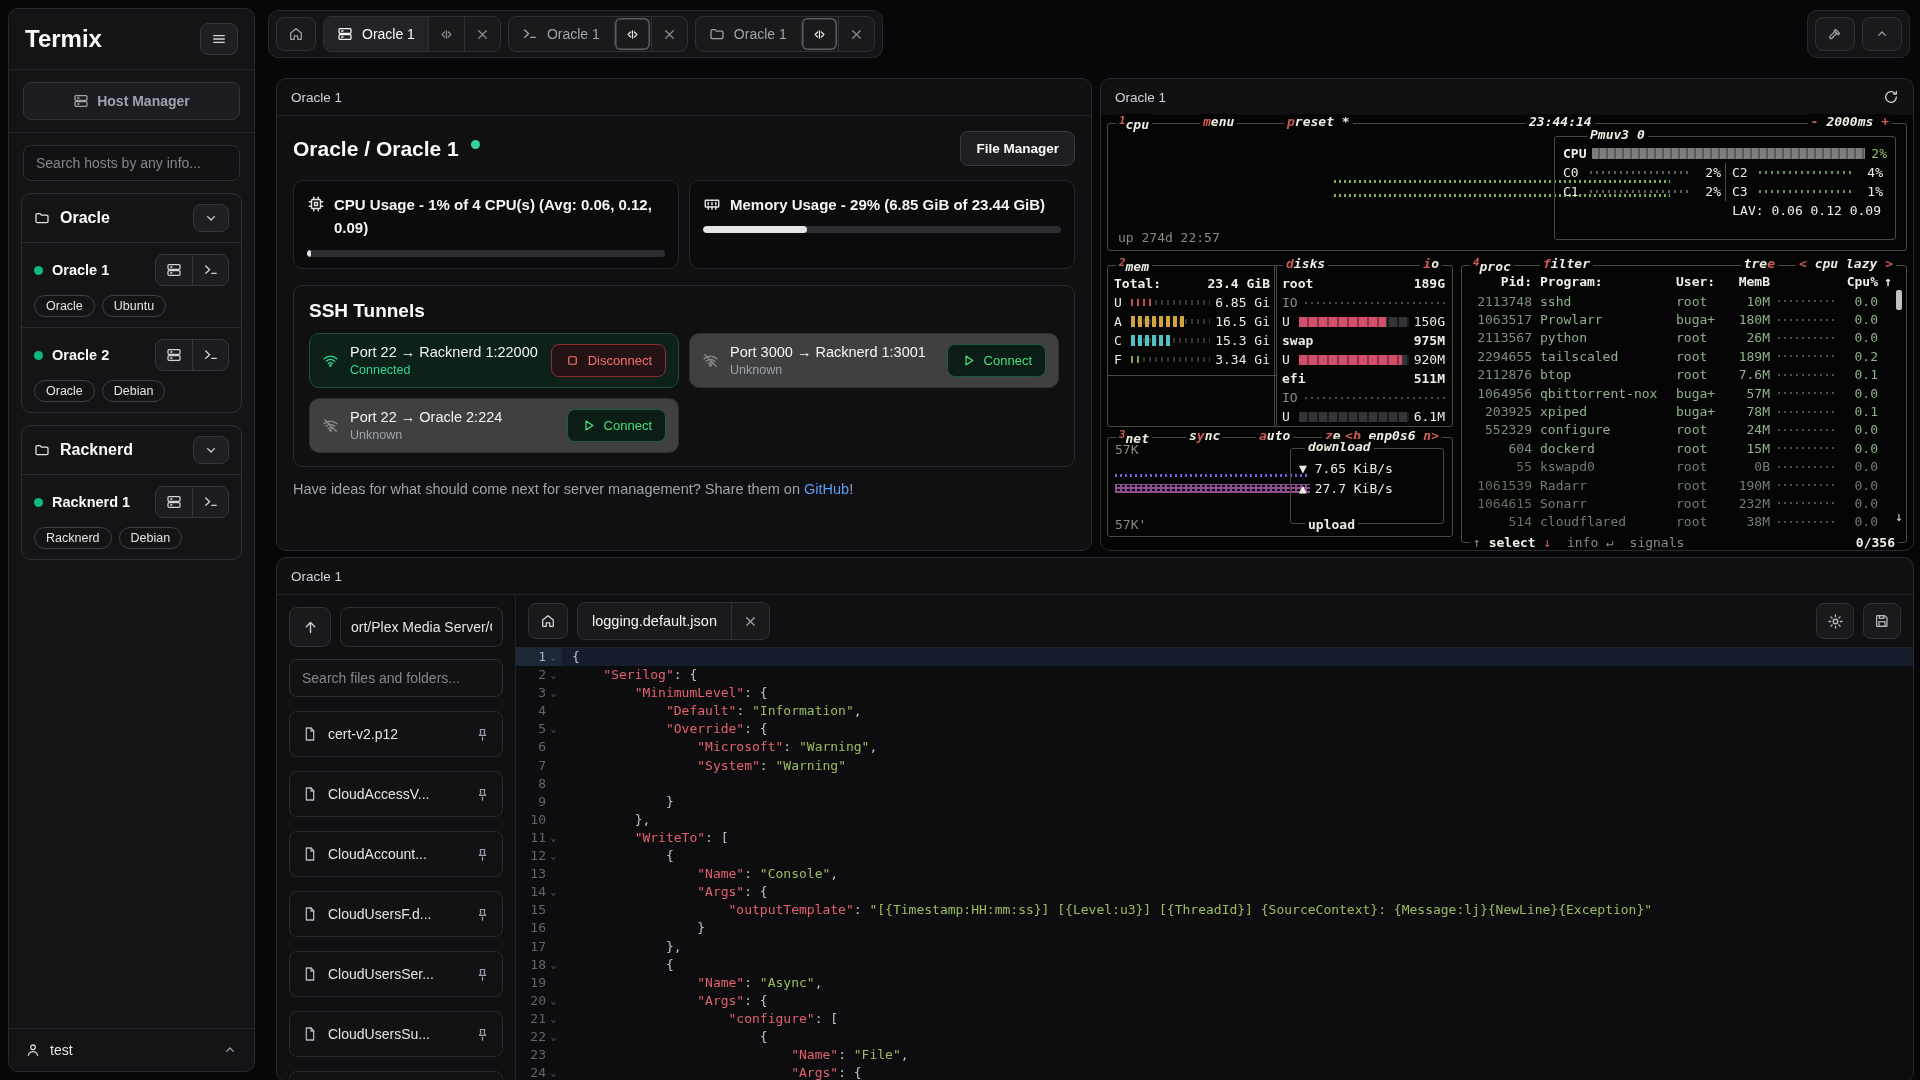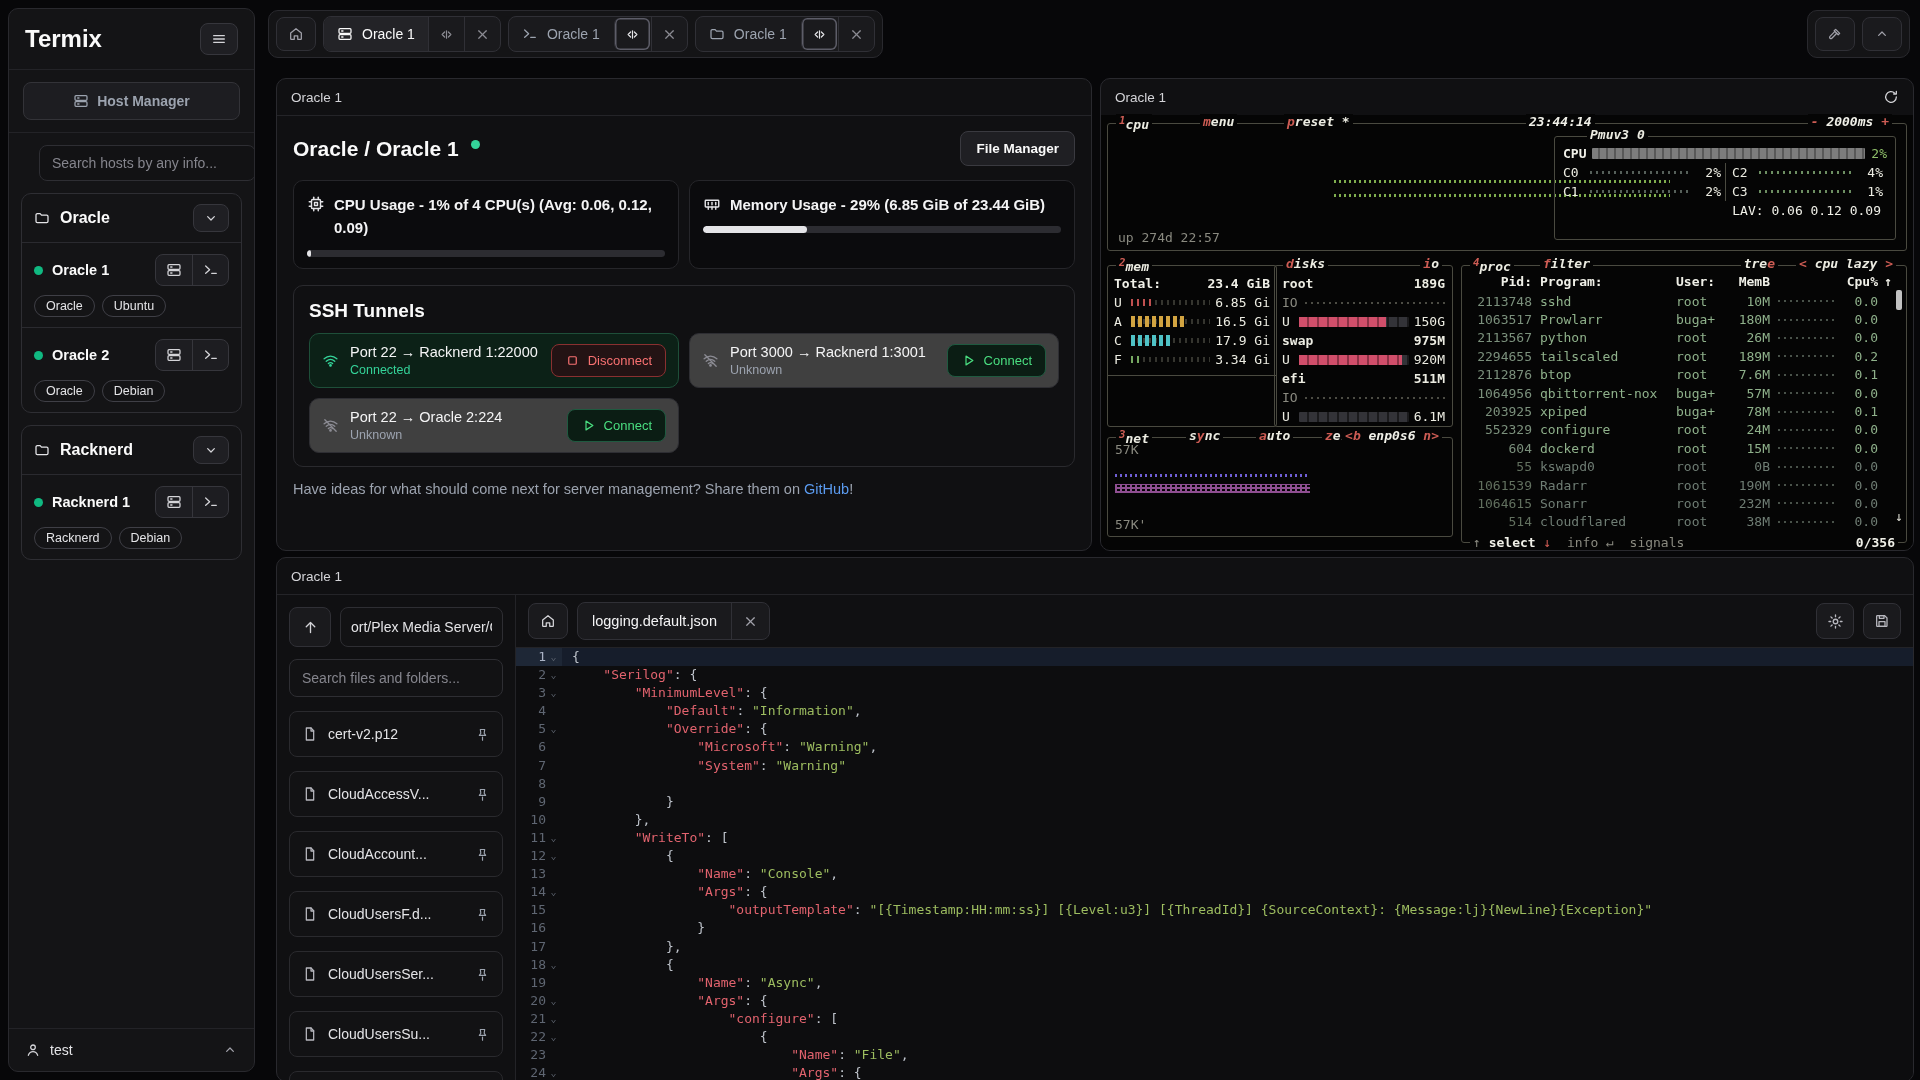--- a/index.html
+++ b/index.html
@@ -14,21 +14,21 @@
            border:1px solid #29292e;border-radius:10px;display:flex;flex-direction:column;overflow:hidden;}
   .sb-header{display:flex;align-items:center;justify-content:space-between;padding:14px 16px;border-bottom:1px solid #232327;}
   .brand{font-size:24px;font-weight:bold;color:#fafafa;}
   .sq{background:#1f1f23;border:1px solid #36363c;border-radius:8px;color:#d4d4d8;
       width:38px;height:32px;display:flex;align-items:center;justify-content:center;}
   .sb-hostmgr{padding:12px 14px;border-bottom:1px solid #232327;}
   .hostmgr-btn{width:100%;height:38px;background:#1d1d21;border:1px solid #333338;border-radius:8px;
       color:#9ca3af;font-size:14px;font-weight:bold;display:flex;align-items:center;justify-content:center;gap:8px;}
   .sb-search{margin:12px 14px 10px;}
   .sb-search input{width:100%;box-sizing:border-box;height:36px;background:#121214;border:1px solid #2e2e33;
-      border-radius:8px;color:#e4e4e7;font-size:14px;padding:0 12px;margin-left:16px;}
+      border-radius:8px;color:#e4e4e7;font-size:14px;padding:0 12px;}
   .sb-search input::placeholder{color:#85858d;}
   .groups{padding:2px 12px 0;overflow:hidden;flex:1;}
   .group-card{border:1px solid #2e2e33;border-radius:10px;margin-bottom:12px;overflow:hidden;}
   .group-head{display:flex;align-items:center;gap:10px;padding:10px 12px;}
   .gname{font-size:16px;font-weight:bold;color:#fafafa;flex:1;}
   .gicon{color:#e4e4e7;display:flex;}
   .group-head .sq{width:36px;height:28px;}
   .host-row{border-top:1px solid #2a2a2f;padding:11px 12px 10px;}
   .host-top{display:flex;align-items:center;gap:9px;}
   .dot{width:9px;height:9px;border-radius:50%;background:#10b981;flex:none;}
@@ -696,21 +696,21 @@
               <span class="mmeter">
                 <i class="mfill-blk-yellow" style="width:70%;"></i>
               </span>
               <span class="mval">16.5 Gi</span>
             </div>
             <div class="mrow">
               <span class="mlabel">C</span>
               <span class="mmeter">
                 <i class="mfill-blk-cyan" style="width:51%;"></i>
               </span>
-              <span class="mval">17.9 Gi</span>
+              <span class="mval">15.3 Gi</span>
             </div>
             <div class="mrow">
               <span class="mlabel">F</span>
               <span class="mmeter">
                 <i class="mfill-dot-green" style="width:14%;"></i>
               </span>
               <span class="mval">3.34 Gi</span>
             </div>
           </div>
         <div class="mem-div"></div>
@@ -768,20 +768,26 @@
     <div class="tbox" id="net-box">
       <span class="btitle" style="left:8px;"><sup>3</sup><span>net</span></span>
       <span class="btitle" style="left:78px;"><span style="color:#ecece2;">s</span><span class="red">y</span><span style="color:#ecece2;">nc</span></span>
       <span class="btitle" style="left:148px;"><span class="hk">auto</span></span>
       <span class="btitle" style="left:214px;"><span class="hk">zero</span></span>
       <span class="btitle" style="right:10px;"><span class="red">&lt;b</span> <span class="wb">enp0s6</span> <span class="red">n&gt;</span></span>
       <span id="net-scale-top">57K</span>
       <span class="ngraph1"></span>
       <span class="ngraph2"></span>
       <span id="net-scale-bot">57K'</span>
+      <div id="dl-box">
+        <span class="btitle">download</span>
+        <div class="nrow">▼ 7.65 KiB/s</div>
+        <div class="nrow">▲ 27.7 KiB/s</div>
+        <span class="btitle2">upload</span>
+      </div>
     </div>
 
     <div class="tbox" id="proc-box">
       <span class="btitle" style="left:8px;"><sup>4</sup><span>proc</span></span>
       <span class="btitle" style="left:78px;"><span class="hk">filter</span></span>
       <span class="btitle" style="right:128px;"><span style="color:#ecece2;">tre</span><span class="red">e</span></span>
       <span class="btitle" style="right:10px;"><span class="red">&lt;</span> <span style="color:#ecece2;">cpu lazy</span> <span class="red">&gt;</span></span>
       <div class="phead">
         <span class="ppid">Pid:</span>
         <span class="pprog">Program:</span>

